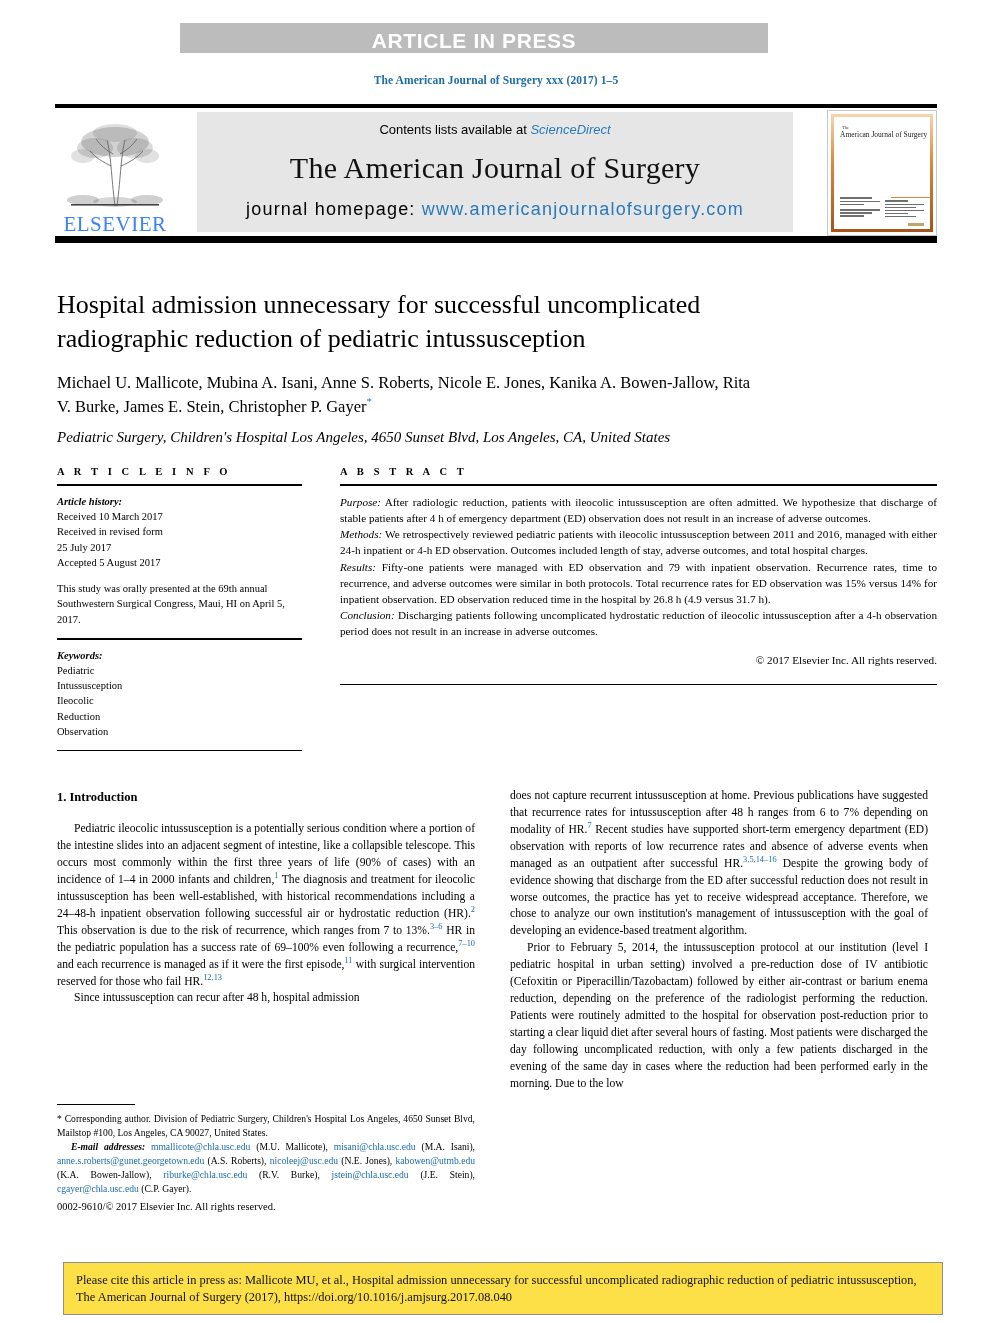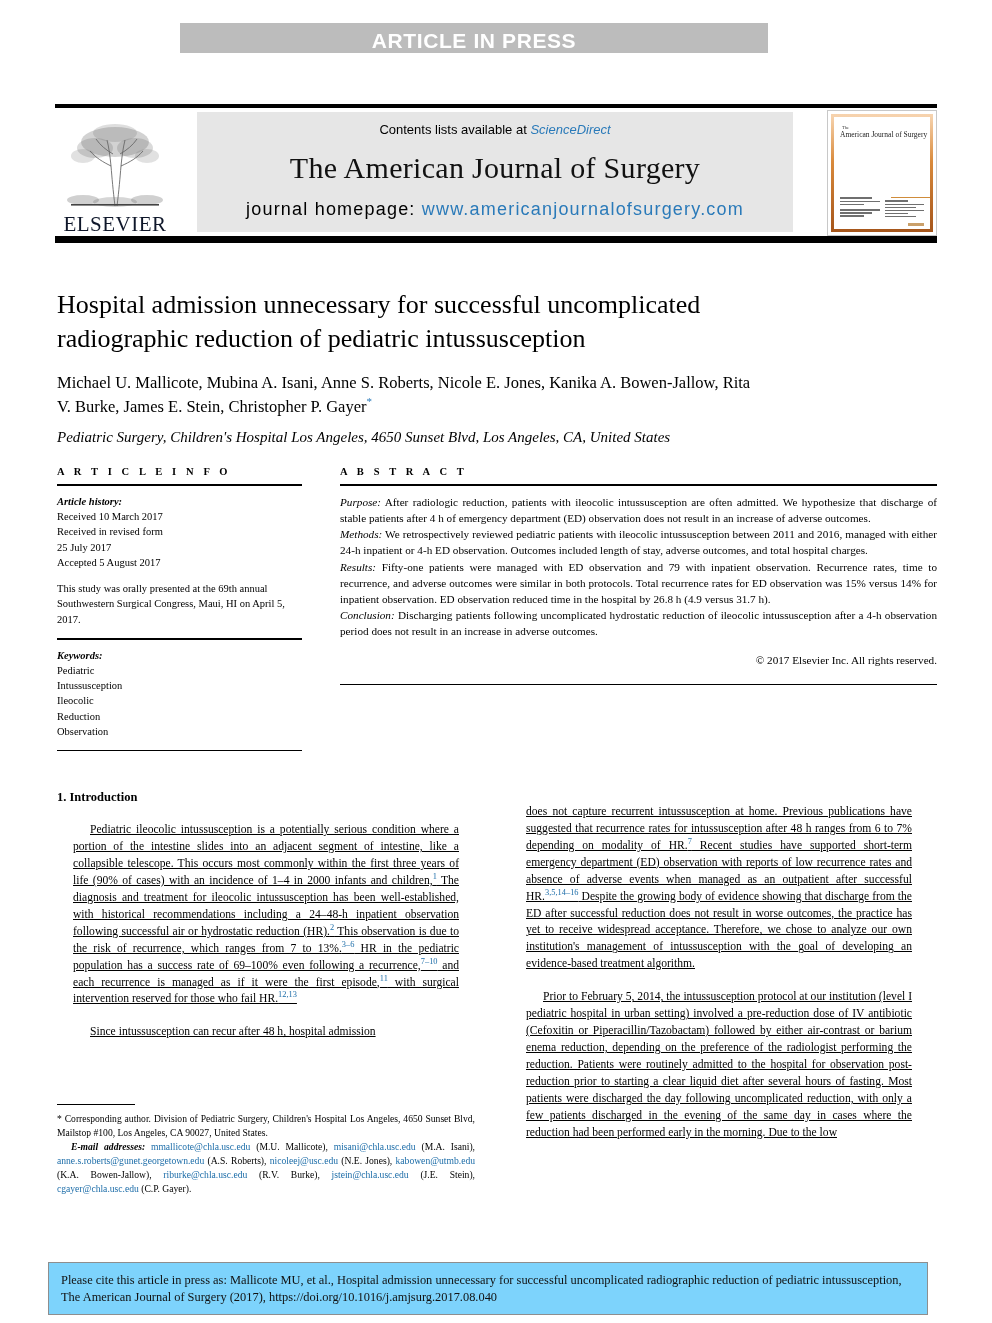--- a/index.html
+++ b/index.html
@@ -90,21 +90,21 @@
   .tree-mark {
     width: 104px;
     height: 92px;
     position: relative;
     overflow: hidden;
   }
   .elsevier-word {
     font-family: "Liberation Serif", serif;
     font-size: 21px;
     letter-spacing: 0.5px;
-    color: #0f172a;
+    color: #3b82f6;
     line-height: 1;
     margin-top: 2px;
   }
   .masthead-center {
     position: absolute;
     left: 142px;
     top: 8px;
     width: 596px;
     height: 120px;
     background: #e6e6e6;
@@ -314,21 +314,21 @@
     color: #000;
   }
   .bcol.left { left: 0; }
   .bcol.right { left: 453px; }
   .section-head {
     font-family: "Liberation Serif", serif;
     font-weight: bold;
     font-size: 12.5px;
     margin: 0 0 15px 0;
   }
-  .bcol p { margin: 16px; text-indent: 17px; text-decoration: underline; }
+  .bcol p { margin: 0; text-indent: 17px; }
   .bcol p.noindent { text-indent: 0; }
   sup.ref {
     color: #1b6ca8;
     font-size: 8.4px;
     vertical-align: super;
     line-height: 0;
   }
 
   
   .footnotes {
@@ -356,43 +356,44 @@
     width: 430px;
     font-family: "Liberation Serif", serif;
     font-size: 10.5px;
     line-height: 1.42;
   }
   .doi-link { color: #1b6ca8; }
 
   
   .cite-box {
     position: absolute;
-    left: 48px;
+    left: 63px;
     top: 1262px;
     width: 880px;
     min-height: 52px;
     border: 1px solid #8e8e8e;
-    background: #7dd3fc;
+    background: #fde047;
     box-sizing: border-box;
     padding: 9px 12px 9px 12px;
     font-family: "Liberation Serif", serif;
     font-size: 12.4px;
     line-height: 1.35;
     color: #111;
   }
 </style>
 </head>
 <body>
 
 <div class="page">
 
   <div class="aip-banner">
     <span class="aip-banner-text">ARTICLE IN PRESS</span>
   </div>
 
+  <div class="running-head">The American Journal of Surgery xxx (2017) 1–5</div>
 
   <div class="masthead">
     <div class="masthead-rule-top"></div>
 
     <div class="elsevier-logo">
       <div class="tree-mark">
         <svg viewBox="0 0 104 92" width="104" height="92" aria-hidden="true">
           <g fill="none" stroke="#555" stroke-width="0.8">
             <path d="M52 86 C50 70 49 58 48 46 C47 36 46 28 44 20"></path>
             <path d="M54 86 C56 70 57 58 58 46 C59 36 60 28 62 20"></path>
@@ -531,19 +532,20 @@
       <span class="mail">anne.s.roberts@gunet.georgetown.edu</span> <span>(A.S. Roberts)</span>,
       <span class="mail">nicoleej@usc.edu</span> <span>(N.E. Jones)</span>,
       <span class="mail">kabowen@utmb.edu</span> <span>(K.A. Bowen-Jallow)</span>,
       <span class="mail">riburke@chla.usc.edu</span> <span>(R.V. Burke)</span>,
       <span class="mail">jstein@chla.usc.edu</span> <span>(J.E. Stein)</span>,
       <span class="mail">cgayer@chla.usc.edu</span> <span>(C.P. Gayer)</span>.
     </div>
   </div>
 
   <div class="doi-block">
+    <div>0002-9610/© 2017 Elsevier Inc. All rights reserved.</div>
   </div>
 
   <div class="cite-box">
     <span>Please cite this article in press as: Mallicote MU, et al., Hospital admission unnecessary for successful uncomplicated radiographic reduction of pediatric intussusception, The American Journal of Surgery (2017), https://doi.org/10.1016/j.amjsurg.2017.08.040</span>
   </div>
 
 </div>
 
 </body></html>

